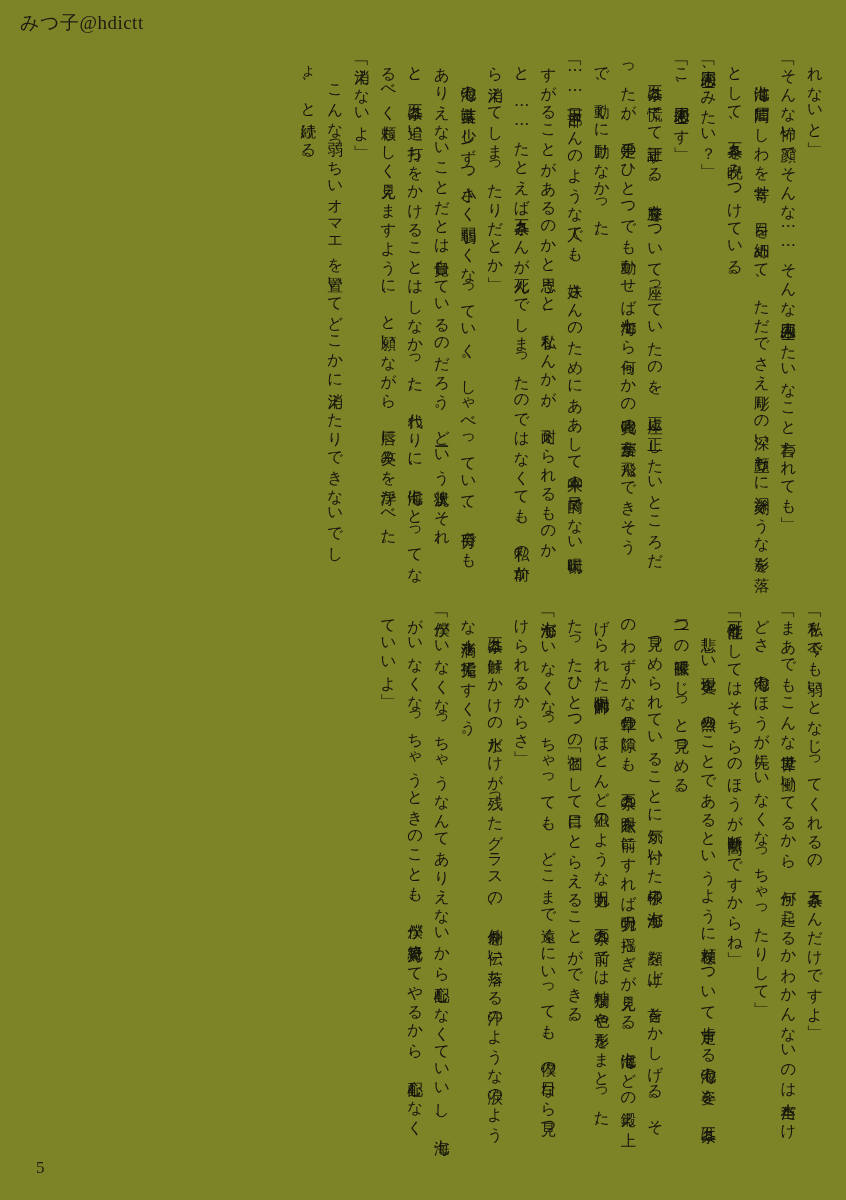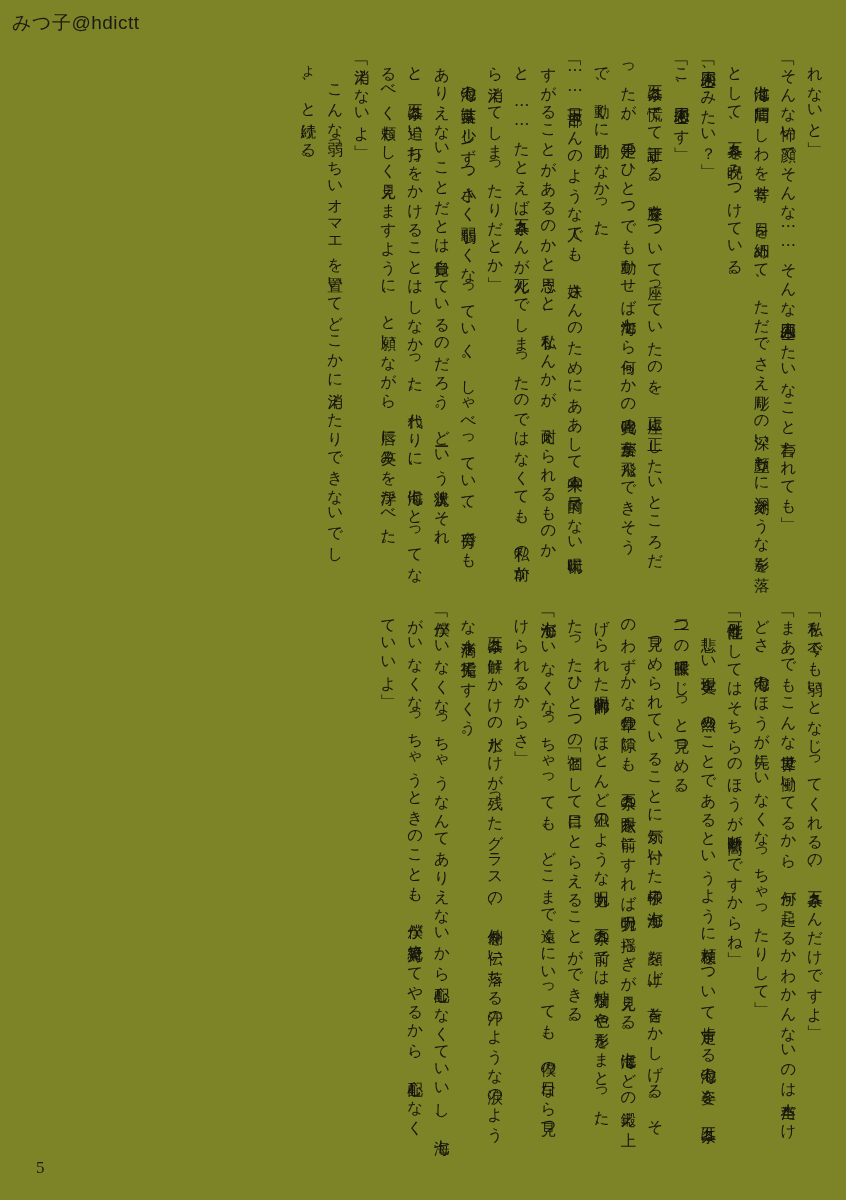--- a/index.html
+++ b/index.html
@@ -19,25 +19,25 @@
     position: absolute;
     inset: 0;
     width: 846px;
     height: 1200px;
     background: #7d8327;
   }
   
   .handle {
     position: absolute;
     top: 10px;
-    left: 12px;
+    left: 20px;
     font-size: 19px;
     letter-spacing: 0.5px;
     color: #1b1b12;
-    font-family: Liberation Sans, sans-serif;
+    font-family: Liberation Serif, serif;
     white-space: nowrap;
   }
   
   .folio {
     position: absolute;
     left: 36px;
     bottom: 22px;
     font-size: 17px;
     color: #1b1b12;
     font-family: "Liberation Serif", "DejaVu Serif", serif;

